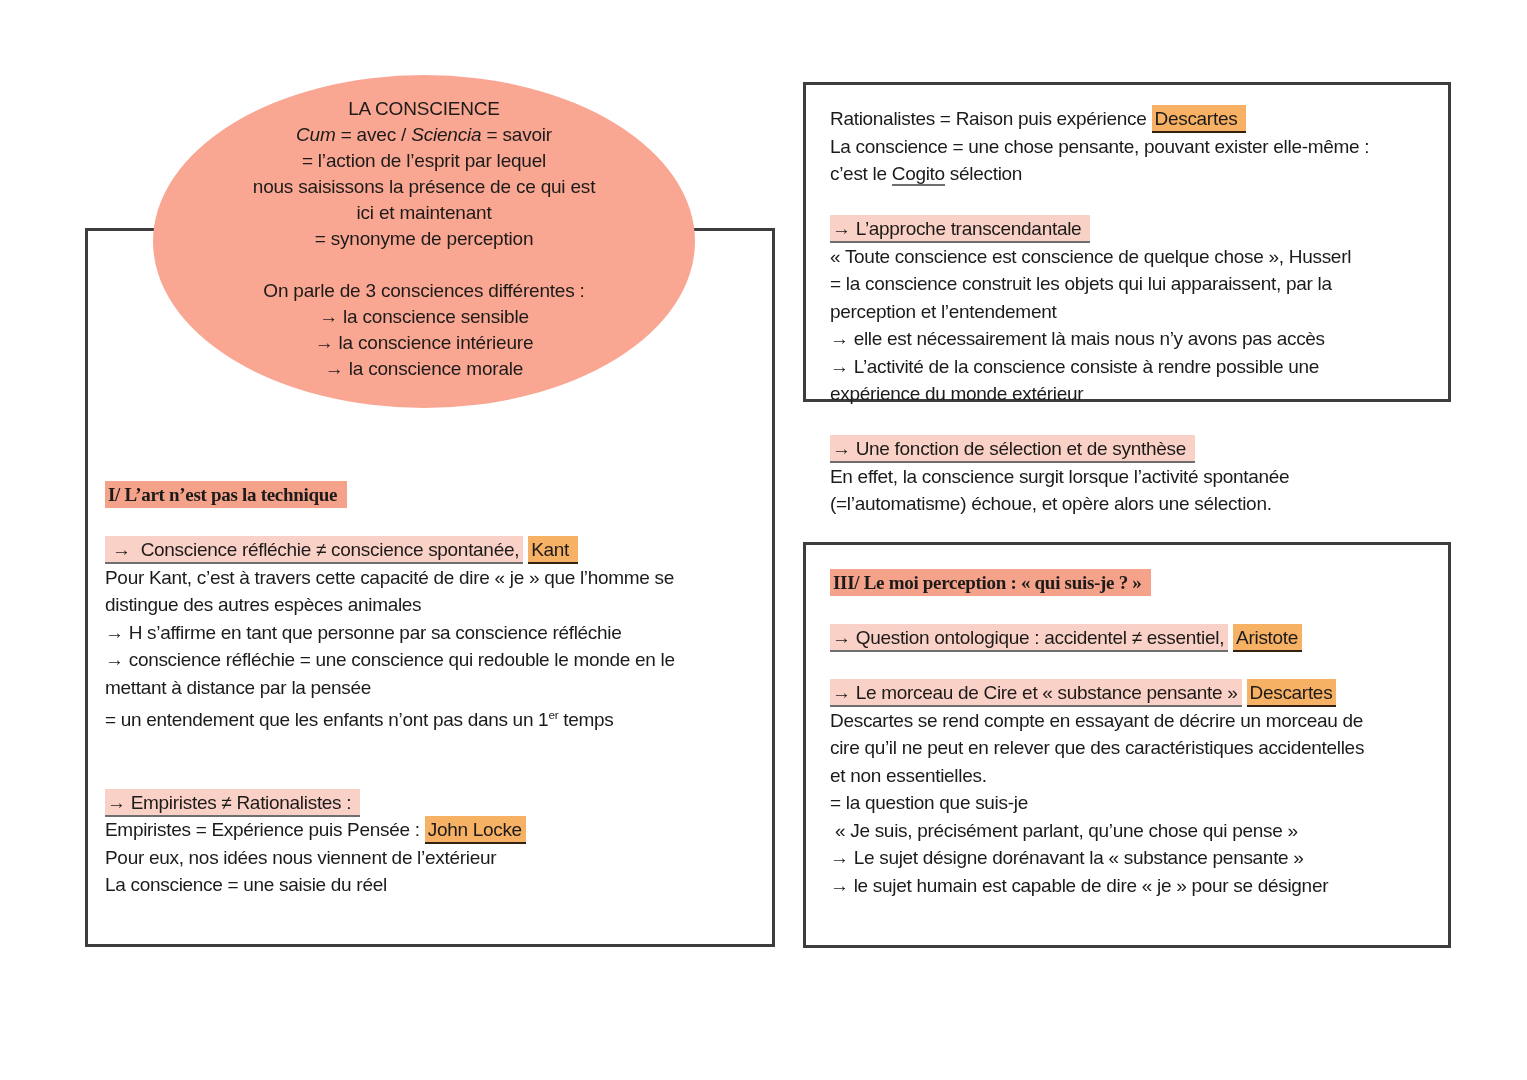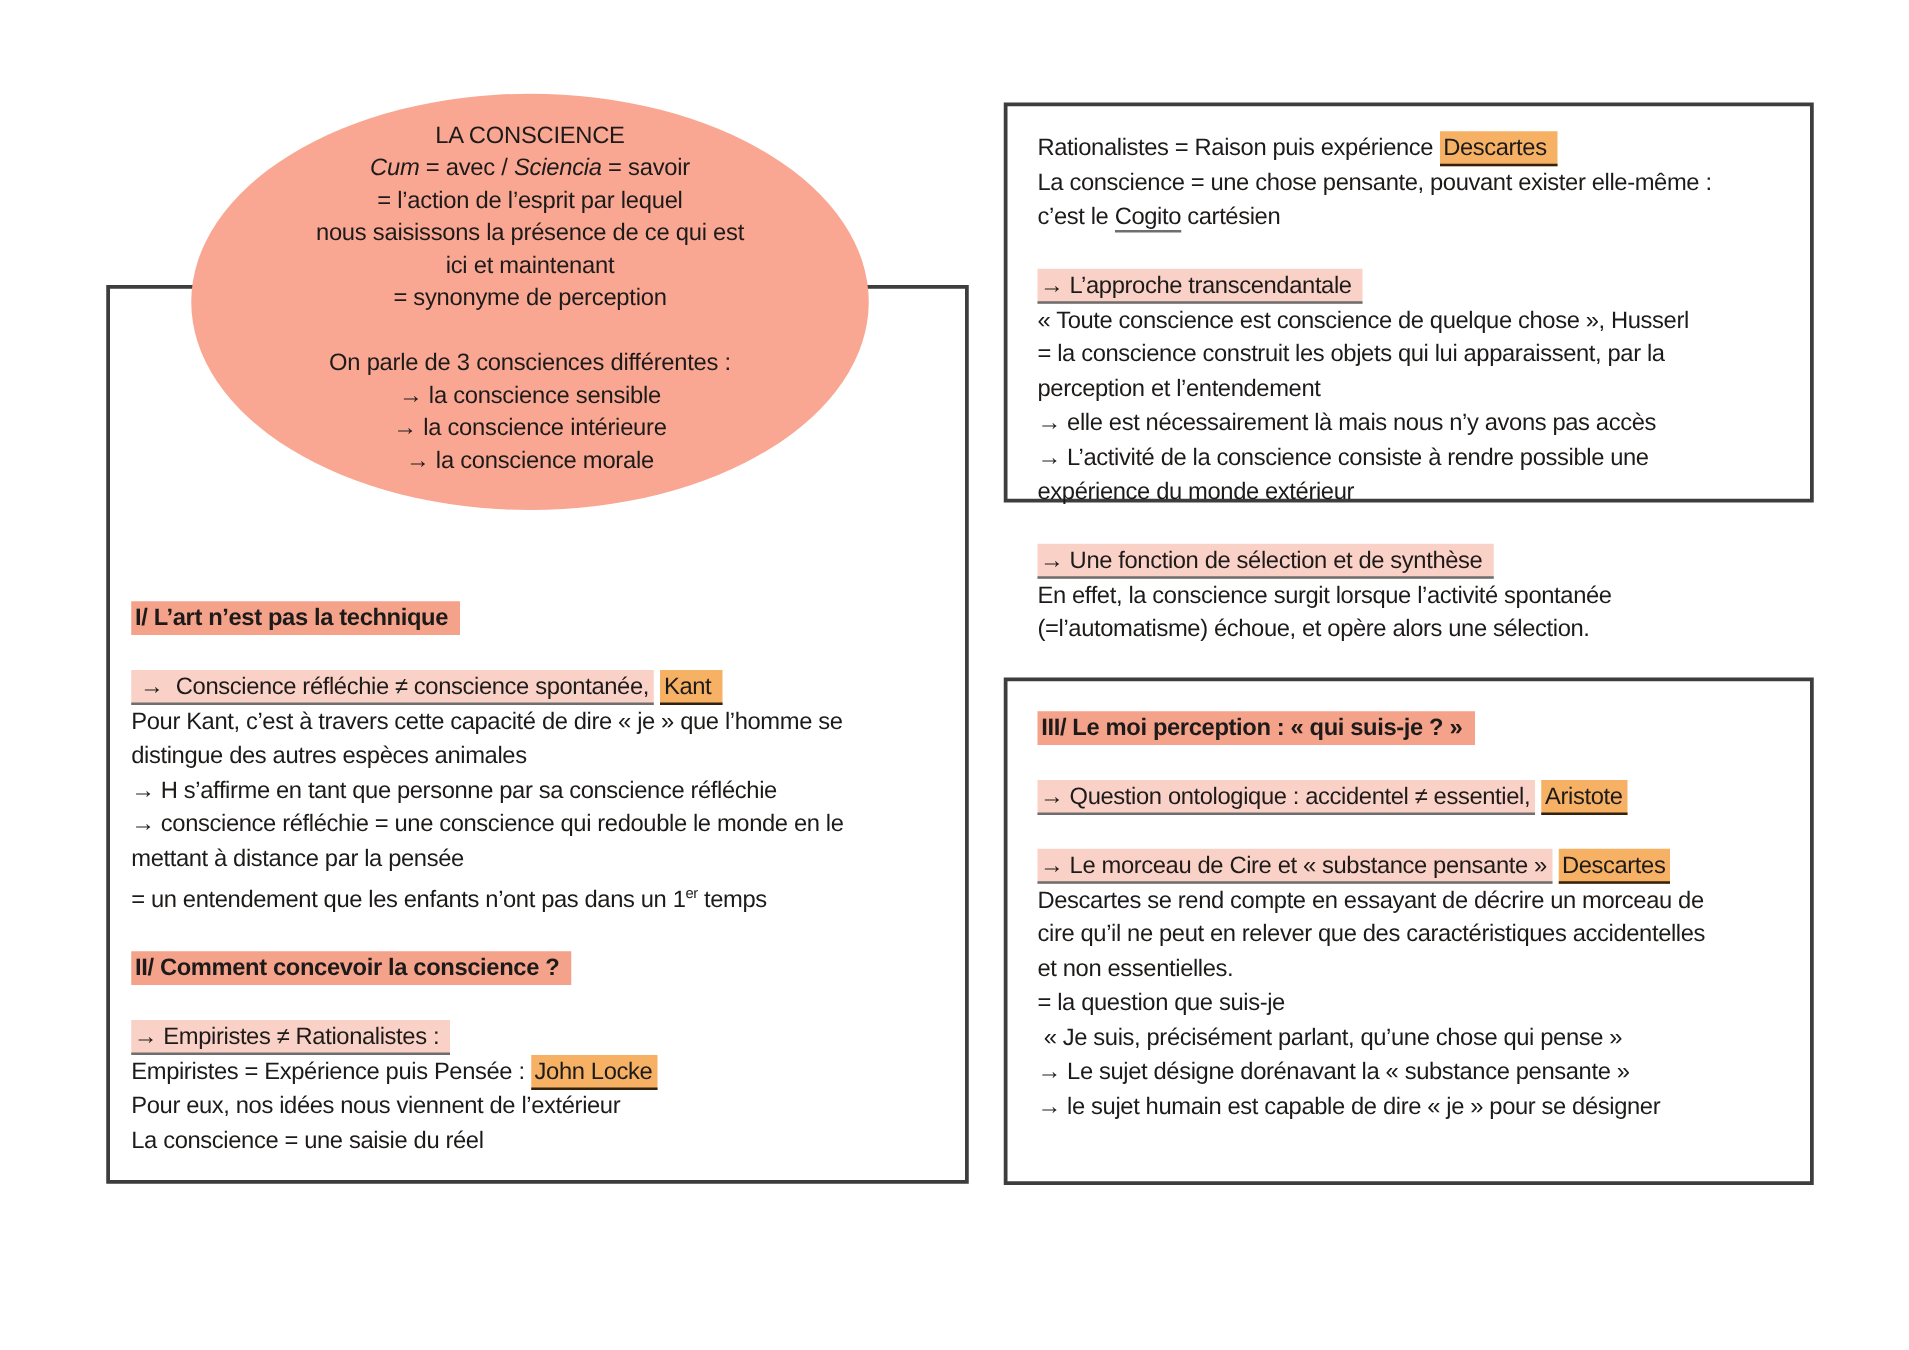--- a/index.html
+++ b/index.html
@@ -35,21 +35,21 @@
     font-size:19px;line-height:27.5px;letter-spacing:-0.3px;
   }
   #left-box .content{padding:250px 10px 0 17px;}
   #right-top-box .content{padding:20px 10px 0 24px;}
   #right-bottom-box .content{padding:24px 10px 0 24px;}
   .line{white-space:pre;}
   .blank{min-height:27.5px;}
   #ellipse .blank{min-height:26px;}
   .b{font-weight:700;}
   .i{font-style:italic;}
-  .hl-s{background:var(--c-hl-salmon);padding:3px 5px 3px 3px;}
+  .hl-s{background:var(--c-hl-salmon);padding:3px 5px 3px 3px;font-family:Liberation Serif, serif;}
   .hl-p{background:var(--c-hl-pink);padding:3px 4px 2px 2px;}
   .hl-o{background:var(--c-hl-orange);padding:3px 4px 2px 3px;}
   .u-g{border-bottom:2px solid var(--c-ul-gray);}
   .u-d{border-bottom:2px solid var(--c-ul-dark);}
   sup{font-size:0.62em;}
 </style>
 </head>
 <body>
 
 <div class="page">
@@ -59,34 +59,33 @@
         <div class="line"><span class="b hl-s">I/ L’art n’est pas la technique </span></div>
         <div class="line blank">&nbsp;</div>
         <div class="line"><span class="hl-p u-g"> →  Conscience réfléchie ≠ conscience spontanée,</span><span> </span><span class="hl-o u-d">Kant </span></div>
         <div class="line"><span>Pour Kant, c’est à travers cette capacité de dire « je » que l’homme se</span></div>
         <div class="line"><span>distingue des autres espèces animales</span></div>
         <div class="line"><span>→ H s’affirme en tant que personne par sa conscience réfléchie</span></div>
         <div class="line"><span>→ conscience réfléchie = une conscience qui redouble le monde en le</span></div>
         <div class="line"><span>mettant à distance par la pensée</span></div>
         <div class="line"><span>= un entendement que les enfants n’ont pas dans un 1</span><sup>er</sup><span> temps</span></div>
         <div class="line blank">&nbsp;</div>
-        <div class="line"><span class="b hl-s">II/ Comment concevoir la conscience ? </span></div>
         <div class="line blank">&nbsp;</div>
         <div class="line"><span class="hl-p u-g">→ Empiristes ≠ Rationalistes : </span></div>
         <div class="line"><span>Empiristes = Expérience puis Pensée : </span><span class="hl-o u-d">John Locke</span></div>
         <div class="line"><span>Pour eux, nos idées nous viennent de l’extérieur</span></div>
         <div class="line"><span>La conscience = une saisie du réel</span></div>
       </div>
   </div>
 
   <div class="box" id="right-top-box">
     <div class="content">
         <div class="line"><span>Rationalistes = Raison puis expérience </span><span class="hl-o u-d">Descartes </span></div>
         <div class="line"><span>La conscience = une chose pensante, pouvant exister elle-même :</span></div>
-        <div class="line"><span>c’est le </span><span class="u-g">Cogito</span><span> cartésien</span></div>
+        <div class="line"><span>c’est le </span><span class="u-g">Cogito</span><span> sélection</span></div>
         <div class="line blank">&nbsp;</div>
         <div class="line"><span class="hl-p u-g">→ L’approche transcendantale </span></div>
         <div class="line"><span>« Toute conscience est conscience de quelque chose », Husserl</span></div>
         <div class="line"><span>= la conscience construit les objets qui lui apparaissent, par la</span></div>
         <div class="line"><span>perception et l’entendement</span></div>
         <div class="line"><span>→ elle est nécessairement là mais nous n’y avons pas accès</span></div>
         <div class="line"><span>→ L’activité de la conscience consiste à rendre possible une</span></div>
         <div class="line"><span>expérience du monde extérieur</span></div>
         <div class="line blank">&nbsp;</div>
         <div class="line"><span class="hl-p u-g">→ Une fonction de sélection et de synthèse </span></div>

